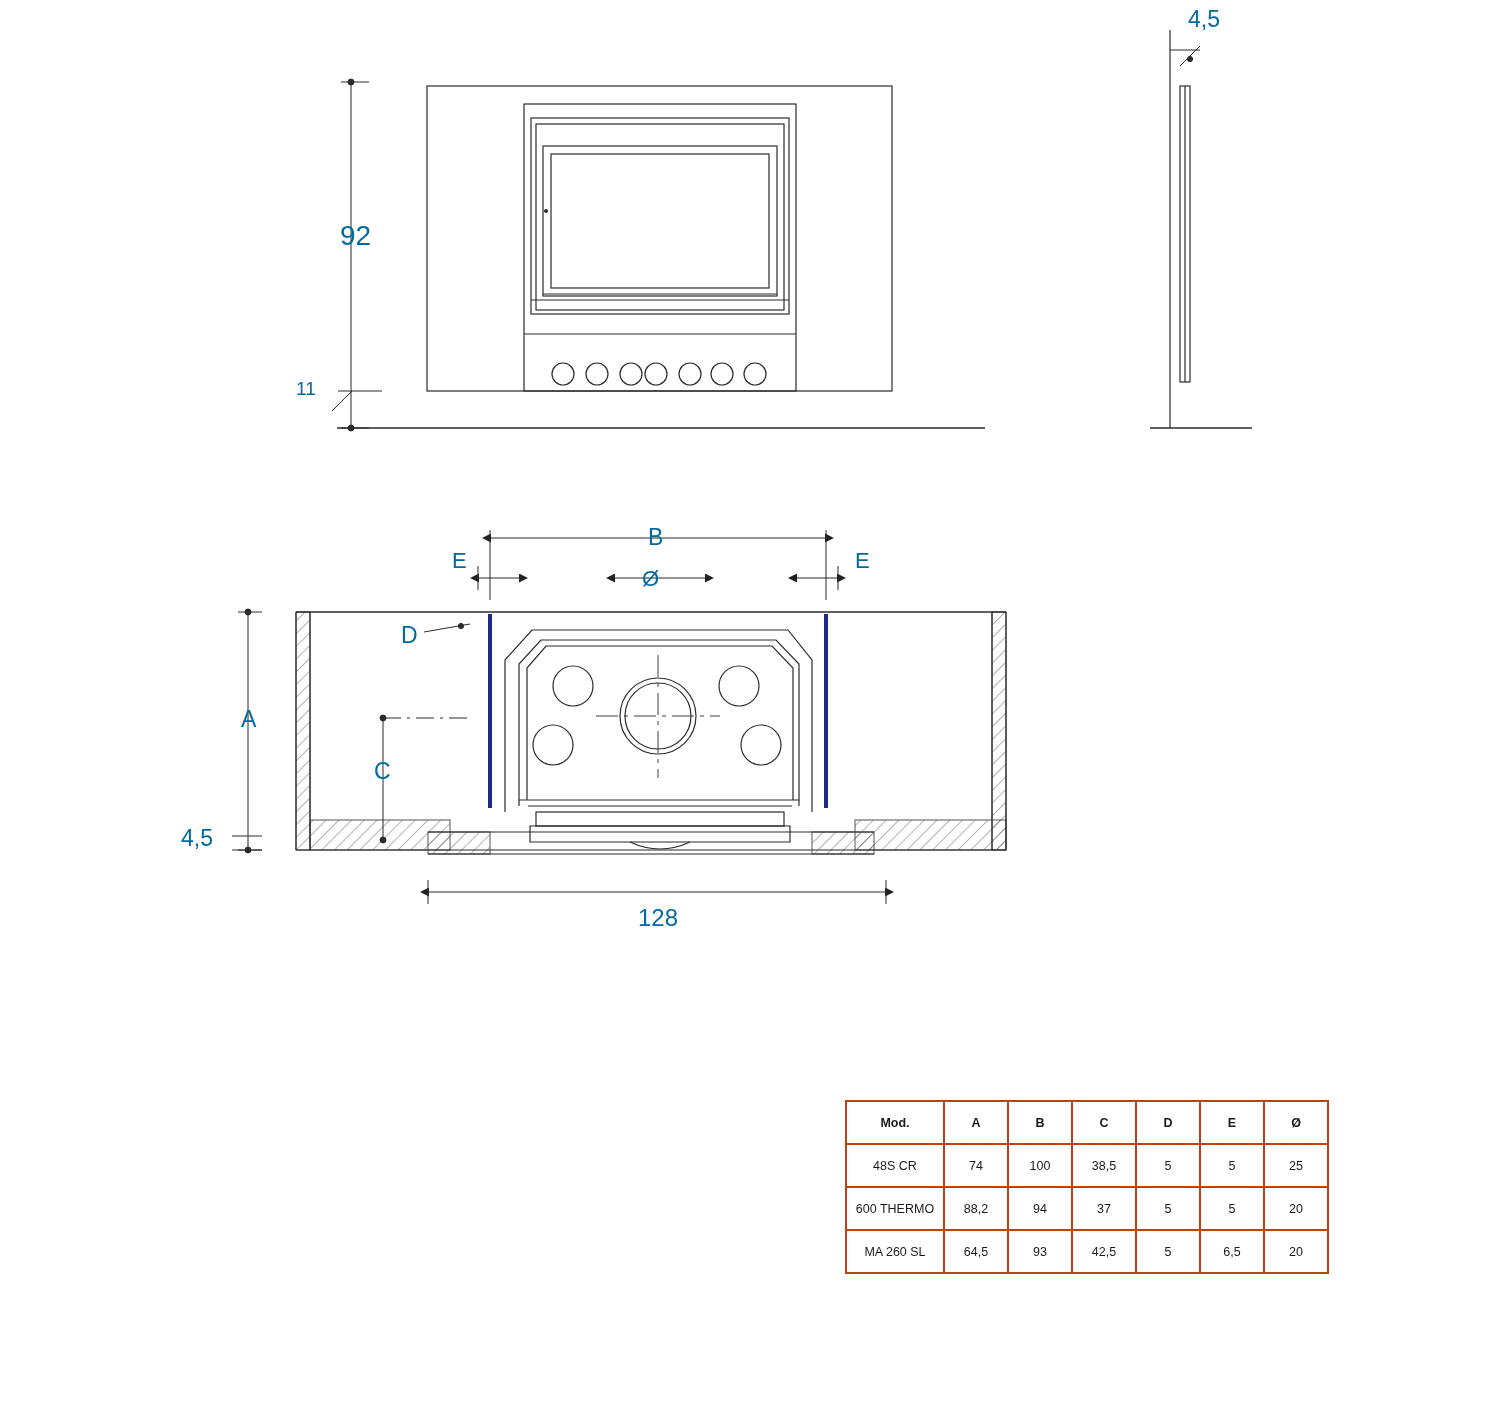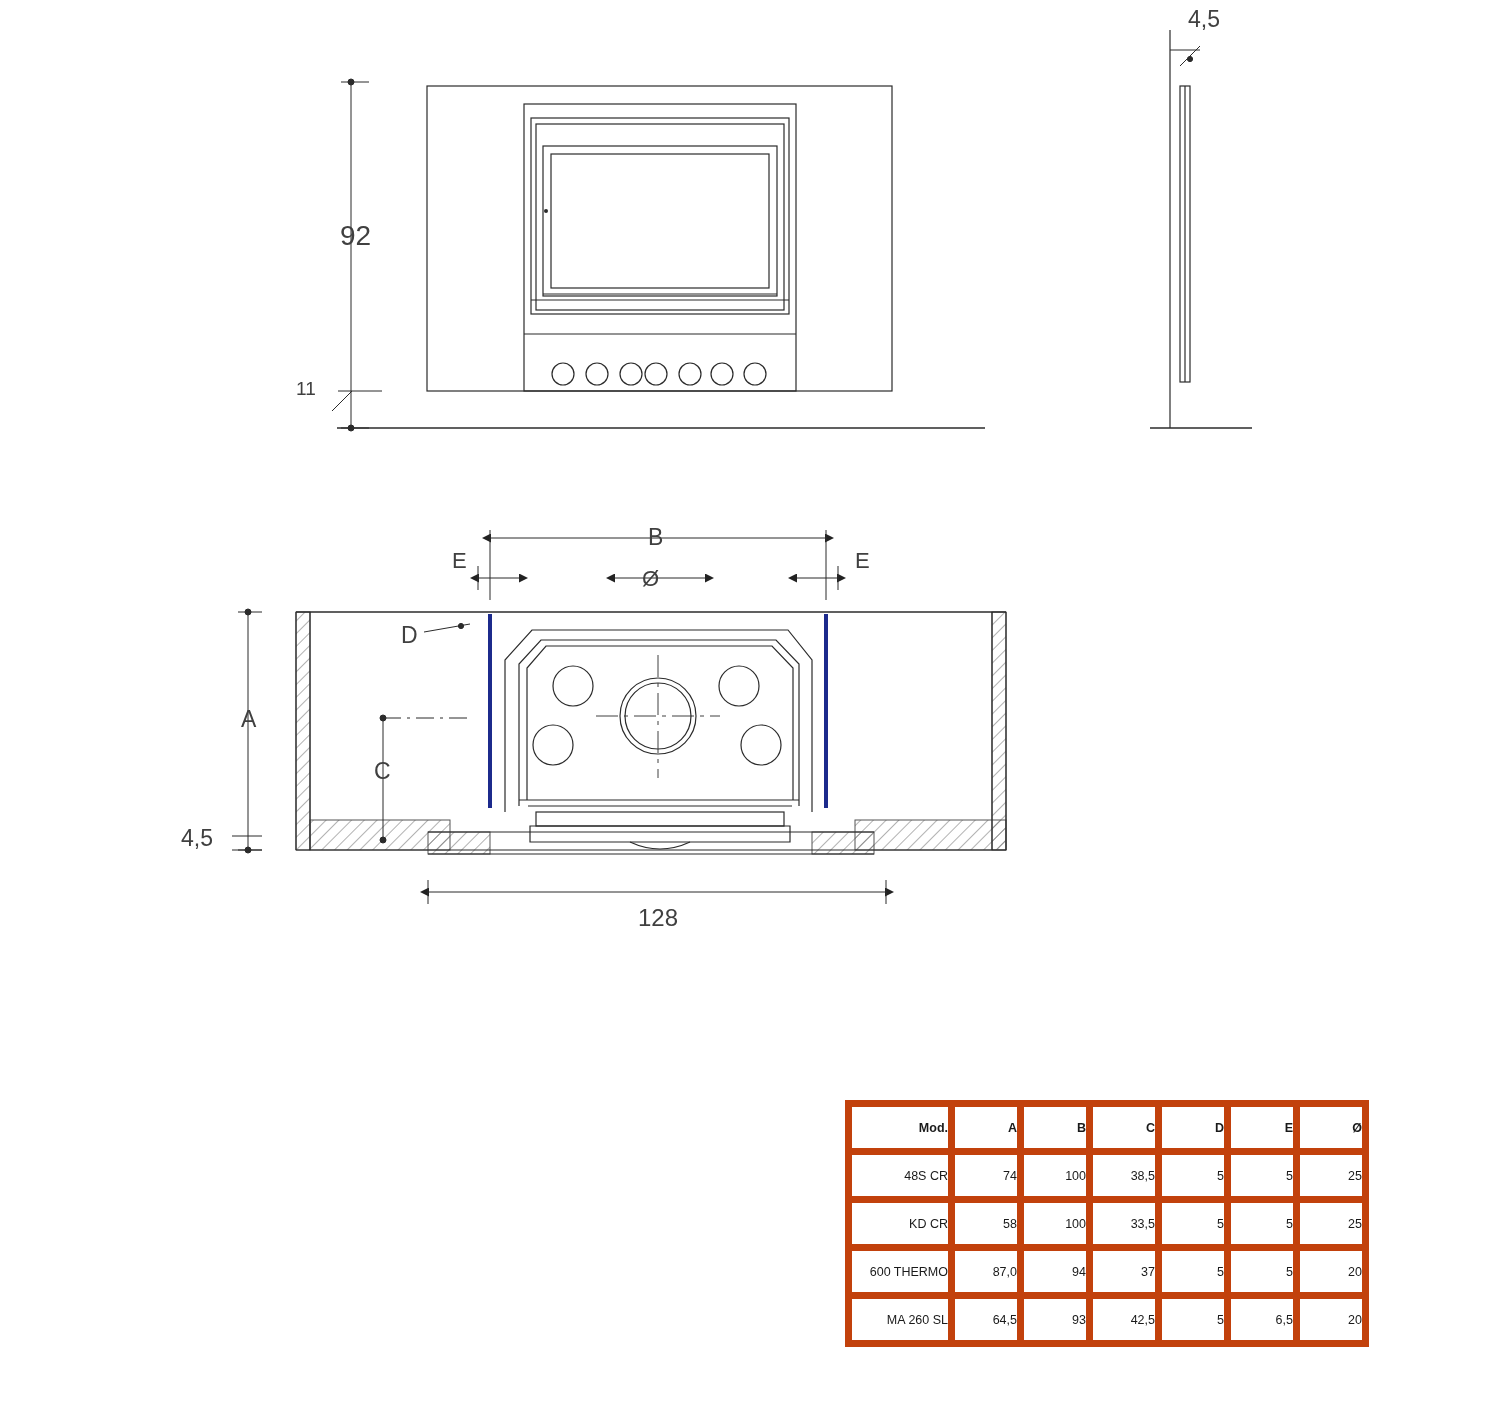--- a/index.html
+++ b/index.html
@@ -23,39 +23,39 @@
   }
   svg.drawing {
     position: absolute;
     left: 0; top: 0;
     width: 1500px;
     height: 1427px;
   }
   .dim-label {
     position: absolute;
     font-family: "Liberation Sans", sans-serif;
-    color: #404040;
+    color: #0369a1;
     white-space: nowrap;
   }
 
   
   .spec-table {
     position: absolute;
     left: 845px;
     top: 1100px;
     border-collapse: collapse;
     font-family: "Liberation Sans", sans-serif;
     font-size: 12.5px;
     color: #1a1a1a;
     background: #fff;
   }
   .spec-table th,
   .spec-table td {
-    border: 7px solid #c2410c;
-    text-align: right;
+    border: 2px solid #c2410c;
+    text-align: center;
     vertical-align: middle;
     padding: 0;
     height: 41px;
     font-weight: normal;
   }
   .spec-table th {
     font-weight: bold;
     font-size: 12.5px;
   }
   .spec-table .col-mod { width: 96px; }
@@ -269,31 +269,22 @@
       <tr>
         <td>48S CR</td>
         <td>74</td>
         <td>100</td>
         <td>38,5</td>
         <td>5</td>
         <td>5</td>
         <td>25</td>
       </tr>
       <tr>
-        <td>KD CR</td>
-        <td>58</td>
-        <td>100</td>
-        <td>33,5</td>
-        <td>5</td>
-        <td>5</td>
-        <td>25</td>
-      </tr>
-      <tr>
         <td>600 THERMO</td>
-        <td>87,0</td>
+        <td>88,2</td>
         <td>94</td>
         <td>37</td>
         <td>5</td>
         <td>5</td>
         <td>20</td>
       </tr>
       <tr>
         <td>MA 260 SL</td>
         <td>64,5</td>
         <td>93</td>

